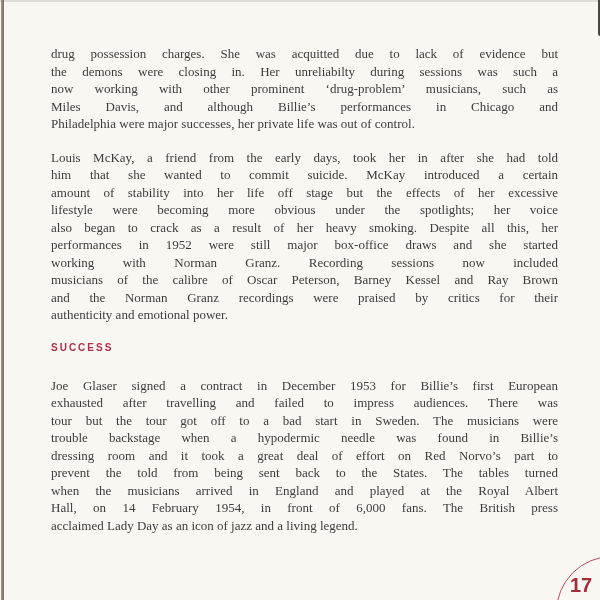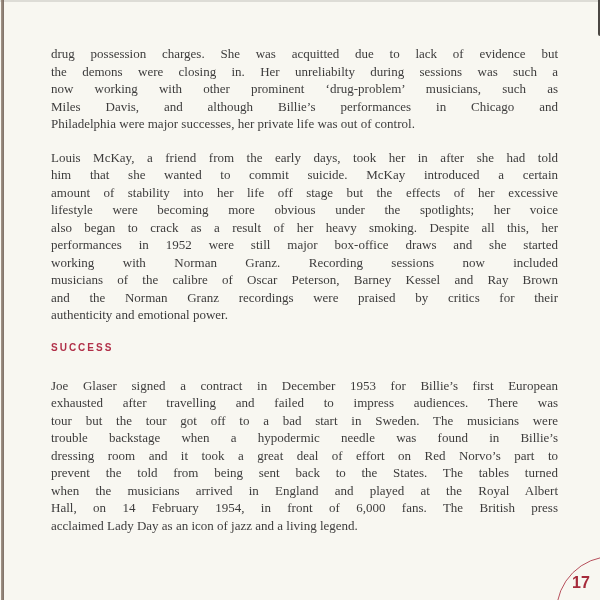--- a/index.html
+++ b/index.html
@@ -67,21 +67,21 @@
     border: 1.6px solid var(--arc);
     border-radius: 50%;
     box-sizing: border-box;
     background: transparent;
   }
   .page-number {
     position: absolute; left: 568px; top: 574px; width: 26px;
     text-align: center;
     font-family: "Liberation Sans", sans-serif;
     font-weight: bold;
-    font-size: 16px;
+    font-size: 20px;
     color: var(--pagenum);
   }
 </style>
 </head>
 <body>
 
 <div class="page">
   <div class="edge-top"></div>
   <div class="edge-left"></div>
   <div class="edge-mark-topright"></div>

